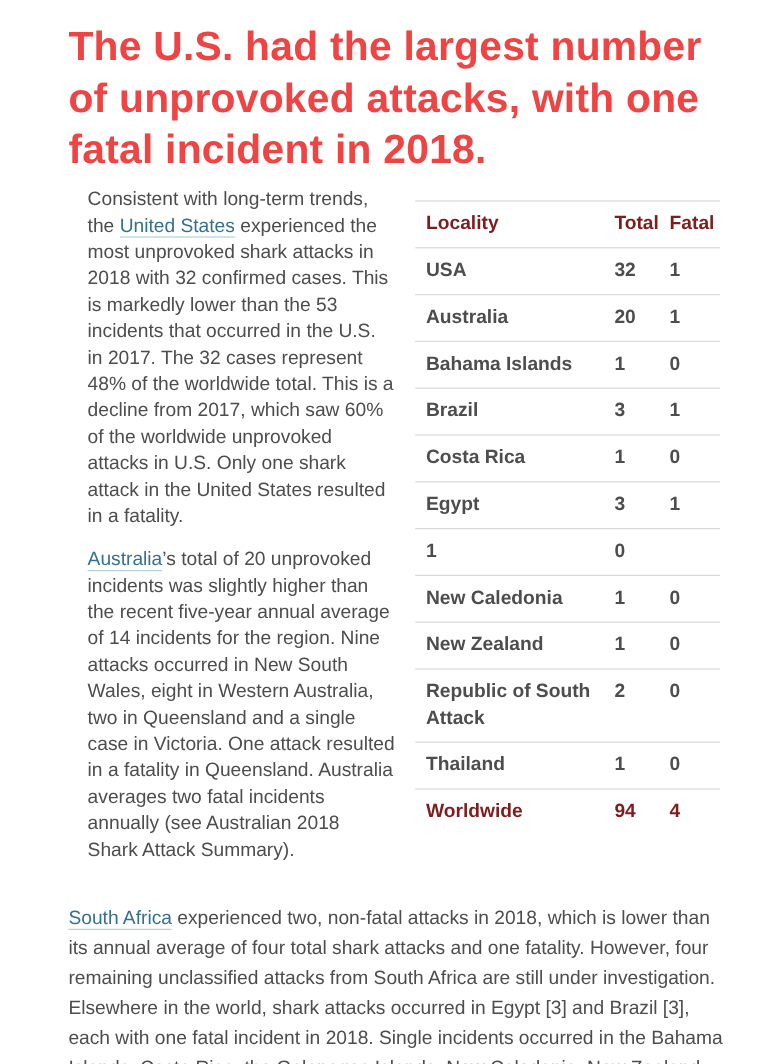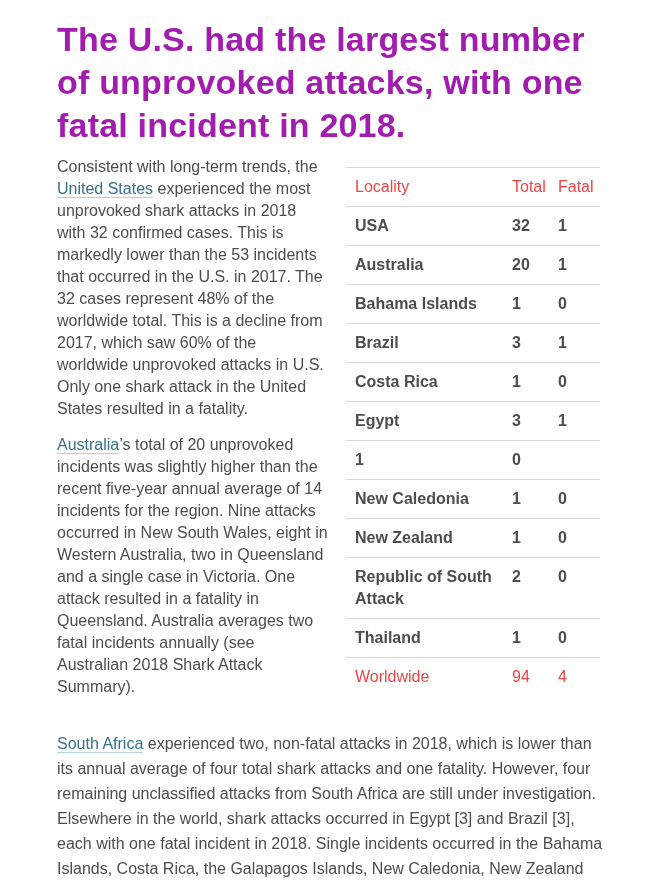--- a/index.html
+++ b/index.html
@@ -16,37 +16,37 @@
   }
   .inner {
     padding: 0 46px 0 57px; 
   }
   
   h1.headline {
     margin: 18px 0 0 0;
     font-size: 34px;
     line-height: 43px;
     font-weight: 700;
-    color: #a21caf;
+    color: #ef4444;
     letter-spacing: 0.2px;
   }
   h1.headline .hl-line { display: block; }
   
   .columns {
     display: flex;
     gap: 17px;
     margin-top: 9px;
   }
   .text-col { width: 272px; flex: none; }
   .table-col { width: 254px; flex: none; padding-top: 11px; }
   p.body-par {
     font-size: 16px;
     line-height: 22px;
     color: #4d4d4d;
-    margin: 0 0 14px 0;
+    margin: 0 0 14px 16px;
   }
   a.doc-link {
     color: #35718f;
     text-decoration: none;
     border-bottom: 1px solid #b3cfdd;
     cursor: pointer;
   }
   
   .locality-table {
     width: 254px;
@@ -58,22 +58,22 @@
     display: grid;
     grid-template-columns: 157px 46px 42px;
     align-items: start;
     padding: 8px 0 8px 9px;
     line-height: 22px;
     border-bottom: 1px solid #d8d8d8;
     font-weight: bold;
   }
   .t-row.header,
   .t-row.footer {
-    font-weight: 400;
-    color: #ef4444;
+    font-weight: 700;
+    color: #7f1d1d;
   }
   .t-row.footer { border-bottom: none; }
   
   p.wide-par {
     margin-top: 19px;
     width: 548px;
     font-size: 16px;
     line-height: 25px;
     color: #4d4d4d;
   }

